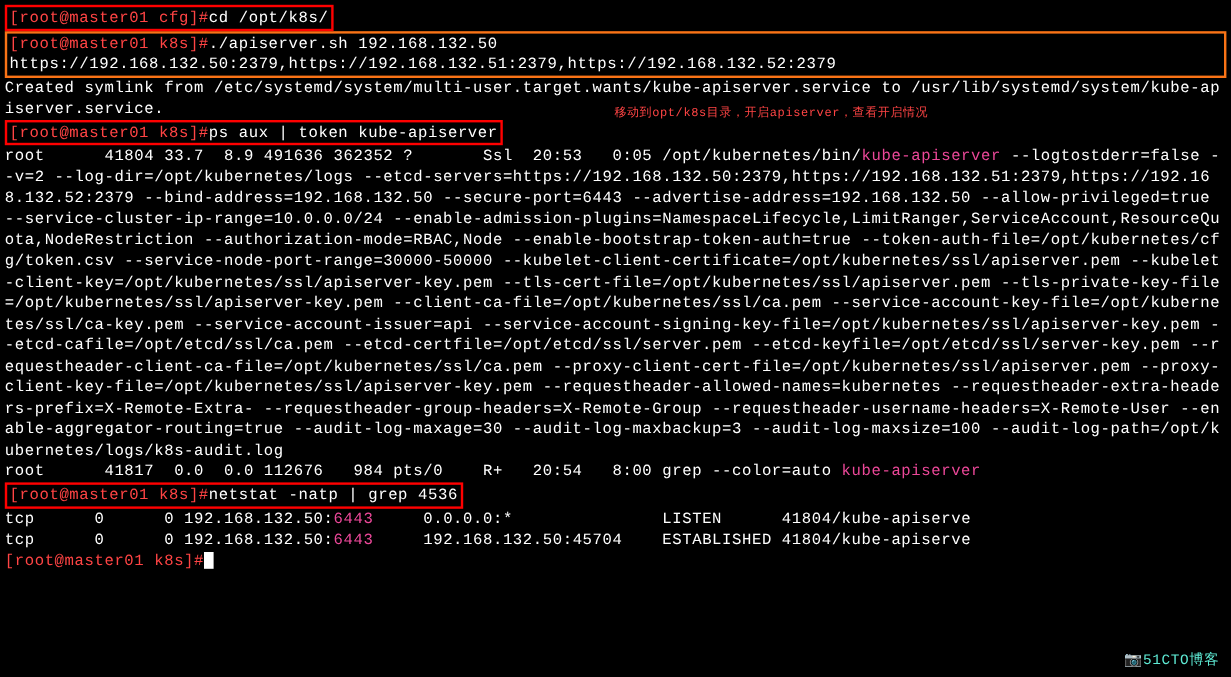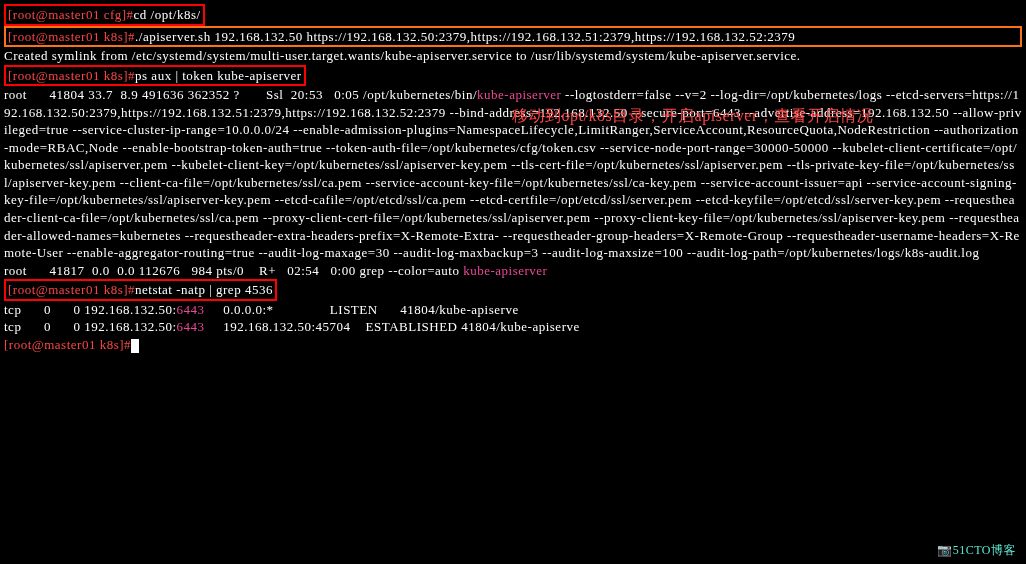--- a/index.html
+++ b/index.html
@@ -1,19 +1,18 @@
 <!DOCTYPE html>
 <html><head>
   <meta charset="utf-8">
   <style>
     * {
       margin: 0;
       padding: 0;
       box-sizing: border-box;
-      font-family: Liberation Serif, serif;
     }
     body {
       background: #000;
       color: #fff;
       font-family: 'Courier New', monospace;
       font-size: 13px;
       line-height: 1.35;
       padding: 4px;
       width: 1026px;
       height: 564px;
@@ -32,22 +31,21 @@
       color: #fff;
     }
     .highlight-red {
       color: #ec4899;
     }
     .annotation {
       color: #ff4444;
       position: absolute;
       top: 89px;
       left: 512px;
-      font-size: 16px;
-      margin-top: 16px;
+      font-size: 10px;
     }
     .red-box {
       border: 2px solid #ff0000;
       display: inline-block;
       padding: 0 2px;
     }
     .red-box-block {
       border: 2px solid #f97316;
       padding: 0 2px;
     }
@@ -72,21 +70,21 @@
 <div class="line"><span class="red-box"><span class="prompt-user">[root@master01 cfg]#</span><span class="cmd">cd /opt/k8s/</span></span></div>
 
 <div class="red-box-block"><span class="prompt-user">[root@master01 k8s]#</span><span class="cmd">./apiserver.sh 192.168.132.50 https://192.168.132.50:2379,https://192.168.132.51:2379,https://192.168.132.52:2379</span></div>
 
 <div class="line">Created symlink from /etc/systemd/system/multi-user.target.wants/kube-apiserver.service to /usr/lib/systemd/system/kube-apiserver.service.</div>
 
 <div class="line"><span class="red-box"><span class="prompt-user">[root@master01 k8s]#</span><span class="cmd">ps aux | token kube-apiserver</span></span></div>
 
 <div class="line"><span>root      41804 33.7  8.9 491636 362352 ?       Ssl  20:53   0:05 /opt/kubernetes/bin/</span><span class="highlight-red">kube-apiserver</span><span> --logtostderr=false --v=2 --log-dir=/opt/kubernetes/logs --etcd-servers=https://192.168.132.50:2379,https://192.168.132.51:2379,https://192.168.132.52:2379 --bind-address=192.168.132.50 --secure-port=6443 --advertise-address=192.168.132.50 --allow-privileged=true --service-cluster-ip-range=10.0.0.0/24 --enable-admission-plugins=NamespaceLifecycle,LimitRanger,ServiceAccount,ResourceQuota,NodeRestriction --authorization-mode=RBAC,Node --enable-bootstrap-token-auth=true --token-auth-file=/opt/kubernetes/cfg/token.csv --service-node-port-range=30000-50000 --kubelet-client-certificate=/opt/kubernetes/ssl/apiserver.pem --kubelet-client-key=/opt/kubernetes/ssl/apiserver-key.pem --tls-cert-file=/opt/kubernetes/ssl/apiserver.pem --tls-private-key-file=/opt/kubernetes/ssl/apiserver-key.pem --client-ca-file=/opt/kubernetes/ssl/ca.pem --service-account-key-file=/opt/kubernetes/ssl/ca-key.pem --service-account-issuer=api --service-account-signing-key-file=/opt/kubernetes/ssl/apiserver-key.pem --etcd-cafile=/opt/etcd/ssl/ca.pem --etcd-certfile=/opt/etcd/ssl/server.pem --etcd-keyfile=/opt/etcd/ssl/server-key.pem --requestheader-client-ca-file=/opt/kubernetes/ssl/ca.pem --proxy-client-cert-file=/opt/kubernetes/ssl/apiserver.pem --proxy-client-key-file=/opt/kubernetes/ssl/apiserver-key.pem --requestheader-allowed-names=kubernetes --requestheader-extra-headers-prefix=X-Remote-Extra- --requestheader-group-headers=X-Remote-Group --requestheader-username-headers=X-Remote-User --enable-aggregator-routing=true --audit-log-maxage=30 --audit-log-maxbackup=3 --audit-log-maxsize=100 --audit-log-path=/opt/kubernetes/logs/k8s-audit.log</span></div>
 
-<div class="line"><span>root      41817  0.0  0.0 112676   984 pts/0    R+   02:54   0:00 grep --color=auto </span><span class="highlight-red">kube-apiserver</span></div>
+<div class="line"><span>root      41817  0.0  0.0 112676   984 pts/0    R+   20:54   8:00 grep --color=auto </span><span class="highlight-red">kube-apiserver</span></div>
 
 <div class="line"><span class="red-box"><span class="prompt-user">[root@master01 k8s]#</span><span class="cmd">netstat -natp | grep 4536</span></span></div>
 
 <div id="netstat-container">
     <div class="line">tcp      0      0 192.168.132.50:<span class="highlight-red">6443</span>     0.0.0.0:*               LISTEN      41804/kube-apiserve</div>
     <div class="line">tcp      0      0 192.168.132.50:<span class="highlight-red">6443</span>     192.168.132.50:45704    ESTABLISHED 41804/kube-apiserve</div>
   </div>
 
 <div class="line"><span class="prompt-user">[root@master01 k8s]#</span><span class="cursor"></span></div>
 

